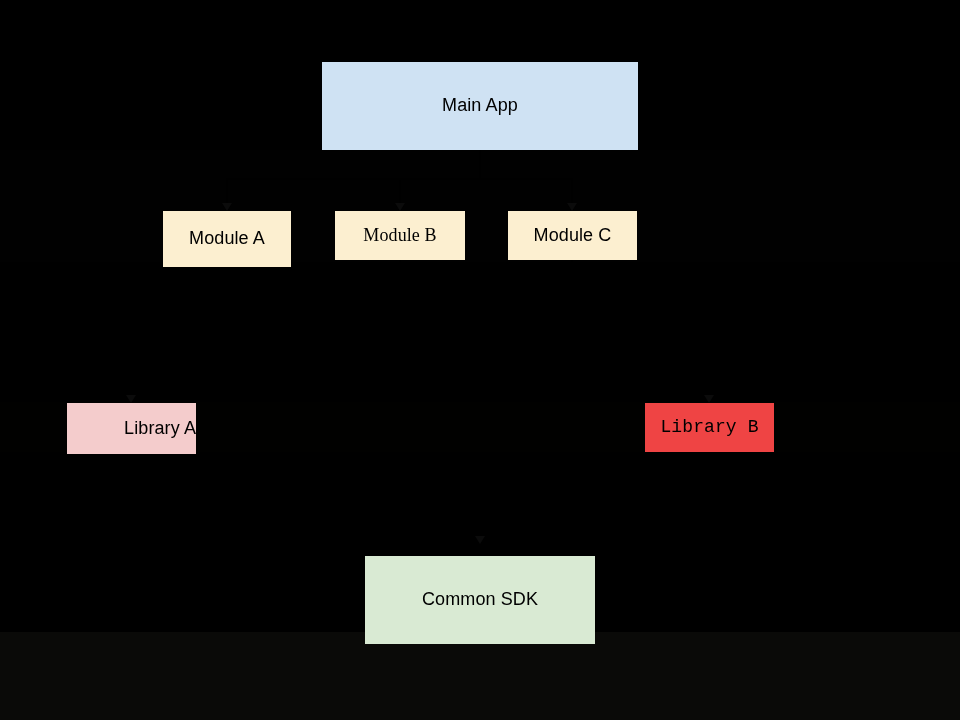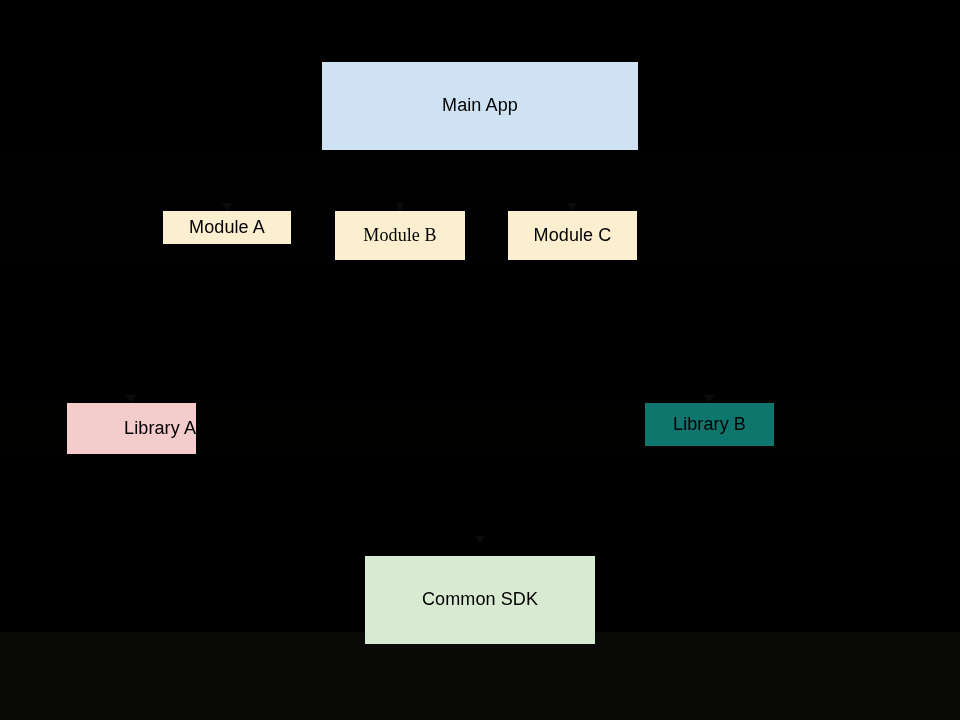--- a/index.html
+++ b/index.html
@@ -106,37 +106,37 @@
   <div class="edge edge-v" style="left:479px; top:502px; height:42px;"></div>
   <div class="arrowhead" style="left:475px; top:536px;"></div>
 
   <div class="edge edge-v" style="left:708px; top:452px; height:50px;"></div>
   <div class="edge edge-h" style="left:479px; top:502px; width:231px;"></div>
 
   <div class="node" style="left:322px; top:62px; width:316px; height:88px; background:#cfe2f3;">
     <span class="node-label">Main App</span>
   </div>
 
-  <div class="node" style="left:163px; top:211px; width:128px; height:33px; background:#fcefd0;">
+  <div class="node" style="left:163px; top:211px; width:128px; height:56px; background:#fcefd0;">
     <span class="node-label">Module A</span>
   </div>
 
   <div class="node" style="left:335px; top:211px; width:130px; height:49px; background:#fcefd0;font-family:Liberation Serif, serif;">
     <span class="node-label">Module B</span>
   </div>
 
   <div class="node" style="left:508px; top:211px; width:129px; height:49px; background:#fcefd0;">
     <span class="node-label">Module C</span>
   </div>
 
   <div class="node" style="left:67px; top:403px; width:129px; height:51px; background:#f4cccc;justify-content:flex-end;">
     <span class="node-label">Library A</span>
   </div>
 
-  <div class="node" style="left:645px; top:403px; width:129px; height:43px; background:#0f766e;">
+  <div class="node" style="left:645px; top:403px; width:129px; height:49px; background:#ef4444;font-family:Liberation Mono, monospace;">
     <span class="node-label">Library B</span>
   </div>
 
   <div class="node" style="left:365px; top:556px; width:230px; height:88px; background:#d9ead3;">
     <span class="node-label">Common SDK</span>
   </div>
 
 </div>
 
 </body></html>

